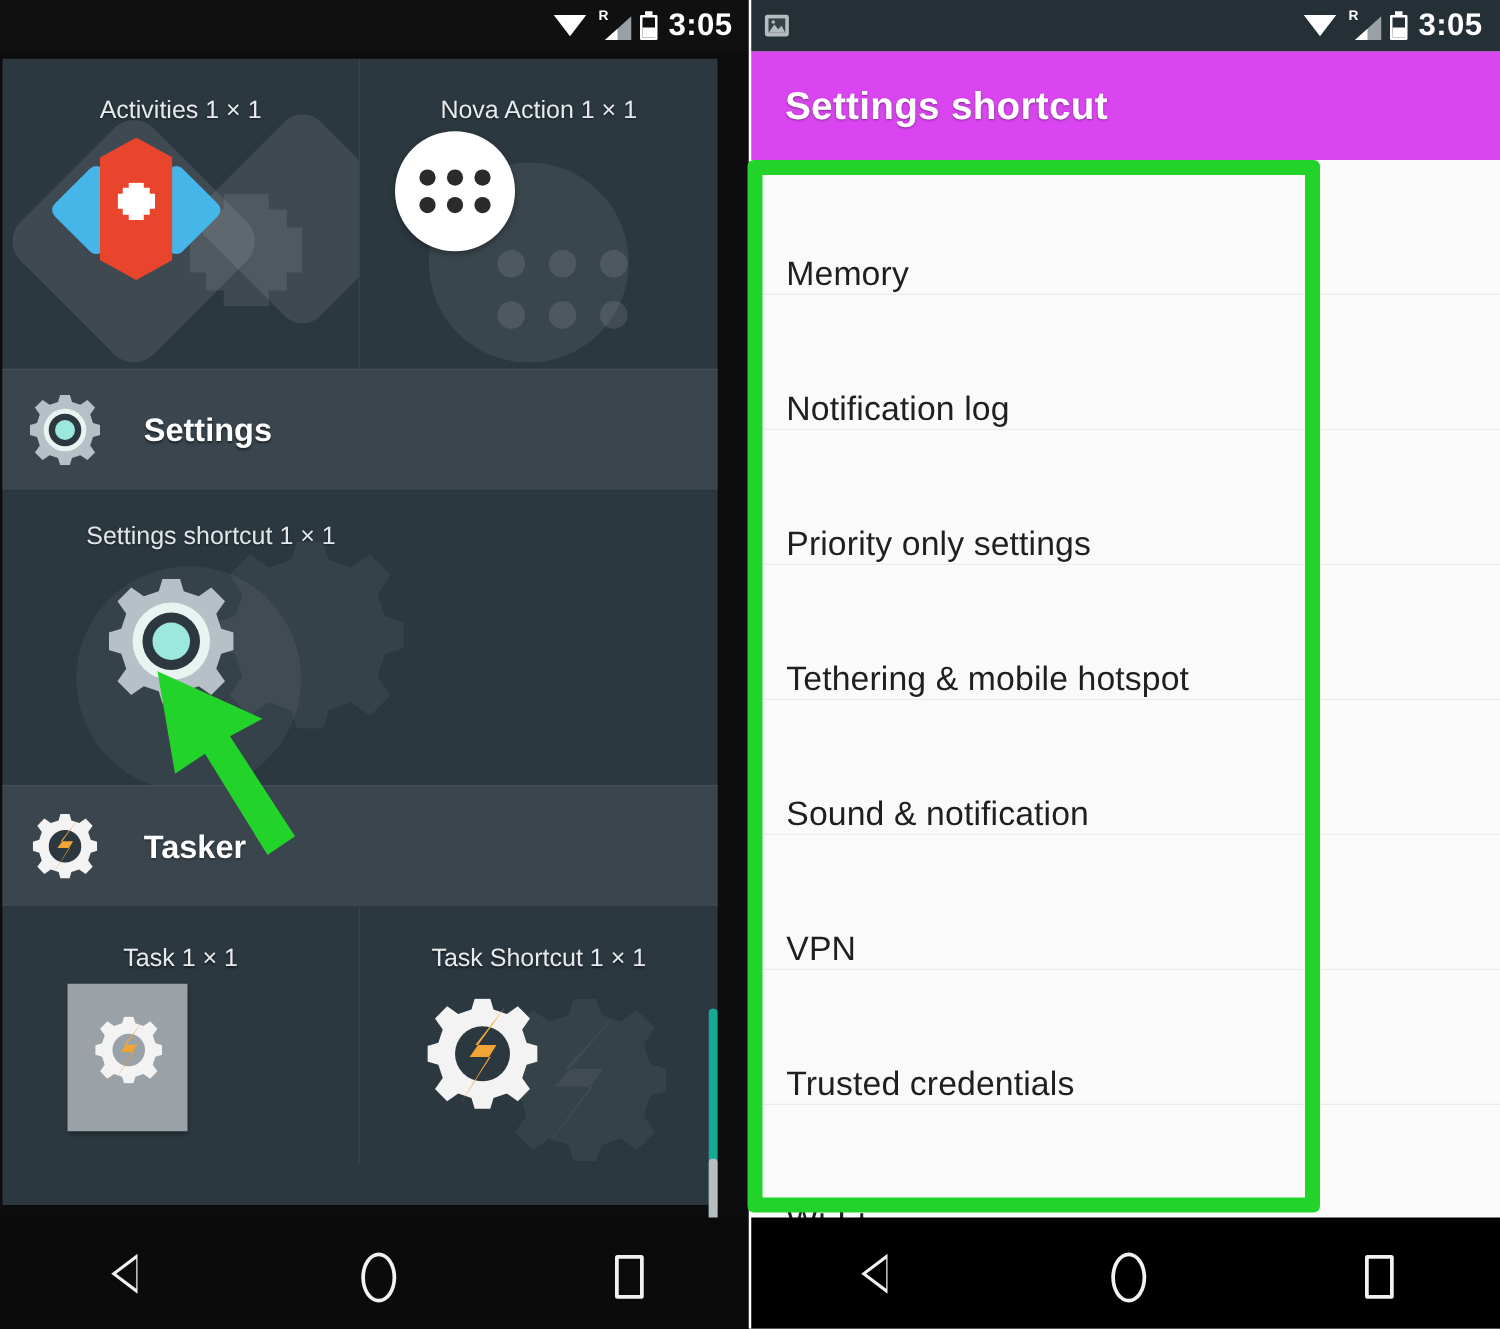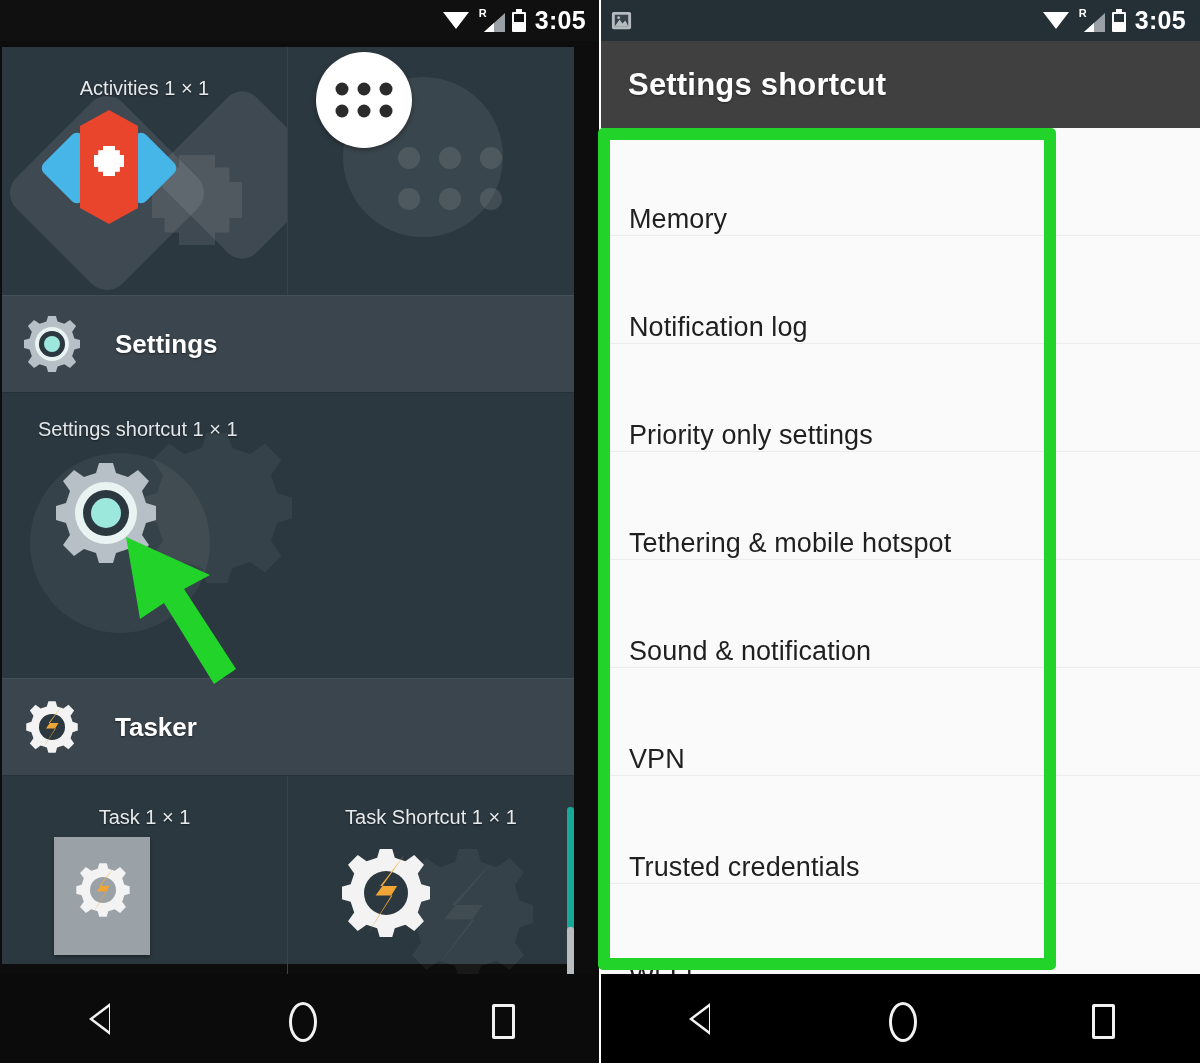--- a/index.html
+++ b/index.html
@@ -189,21 +189,21 @@
   }
   .tasker .bolt{
     position:absolute; left:12%; top:10%; width:80%; height:82%;
     background:linear-gradient(160deg,#f7c04a,#e8861f);
     clip-path: polygon(72% 0, 40% 40%, 62% 40%, 24% 100%, 56% 52%, 34% 52%);
   }
   .tasker.on-dark .thole{ background:#2c3840; }
   .tasker.on-grey .thole{ background:#9aa2a7; }
 
   
-  .wp-section{ position:relative; height:285px; overflow:hidden; }
+  .wp-section{ position:relative; height:235px; overflow:hidden;margin-left:31px; }
   .wp-section .sec-label{
     color:#e2e7e9; font-size:20px; padding:25px 0 0 36px;
     text-shadow:0 1px 2px rgba(0,0,0,.5);
   }
 
   
   .green-arrow{
     position:absolute; left:118px; top:527px; width:230px; height:160px;
     pointer-events:none;
   }
@@ -220,21 +220,21 @@
     position:absolute; right:0px; top:760px; width:7px; height:200px;
     background:#16aa96; border-radius:3px;
   }
   .left-scroll-track{
     position:absolute; right:0px; top:880px; width:7px; height:84px;
     background:#b9bdbf; border-radius:3px;
   }
 
   
   .rp-appbar{
-    height:87px; background:#404040; display:flex; align-items:center;
+    height:87px; background:#d946ef; display:flex; align-items:center;
     padding-left:28px;
   }
   .rp-title{
     color:#ffffff; font-size:31px; font-weight:bold; letter-spacing:.2px;
     text-shadow:0 1px 2px rgba(0,0,0,.4);
   }
   .rp-list{
     position:absolute; left:0; top:128px; right:0; bottom:89px;
     background:#fafafa;
   }
@@ -328,20 +328,21 @@
             <span class="ic-activities">
               <span class="b-left"></span>
               <span class="b-right"></span>
               <span class="b-mid"></span>
               <span class="puzzle"></span>
             </span>
           </div>
         </div>
 
         <div class="wp-cell">
+          <div class="wp-label">Nova Action  1 × 1</div>
           <div class="wp-preview">
             <span class="wp-ghost ghost-nova"></span>
             <span class="wp-ghost ghost-nova-dots">
               <i></i>
                 <i></i>
                 <i></i>
               <i></i>
                 <i></i>
                 <i></i>
             </span>

